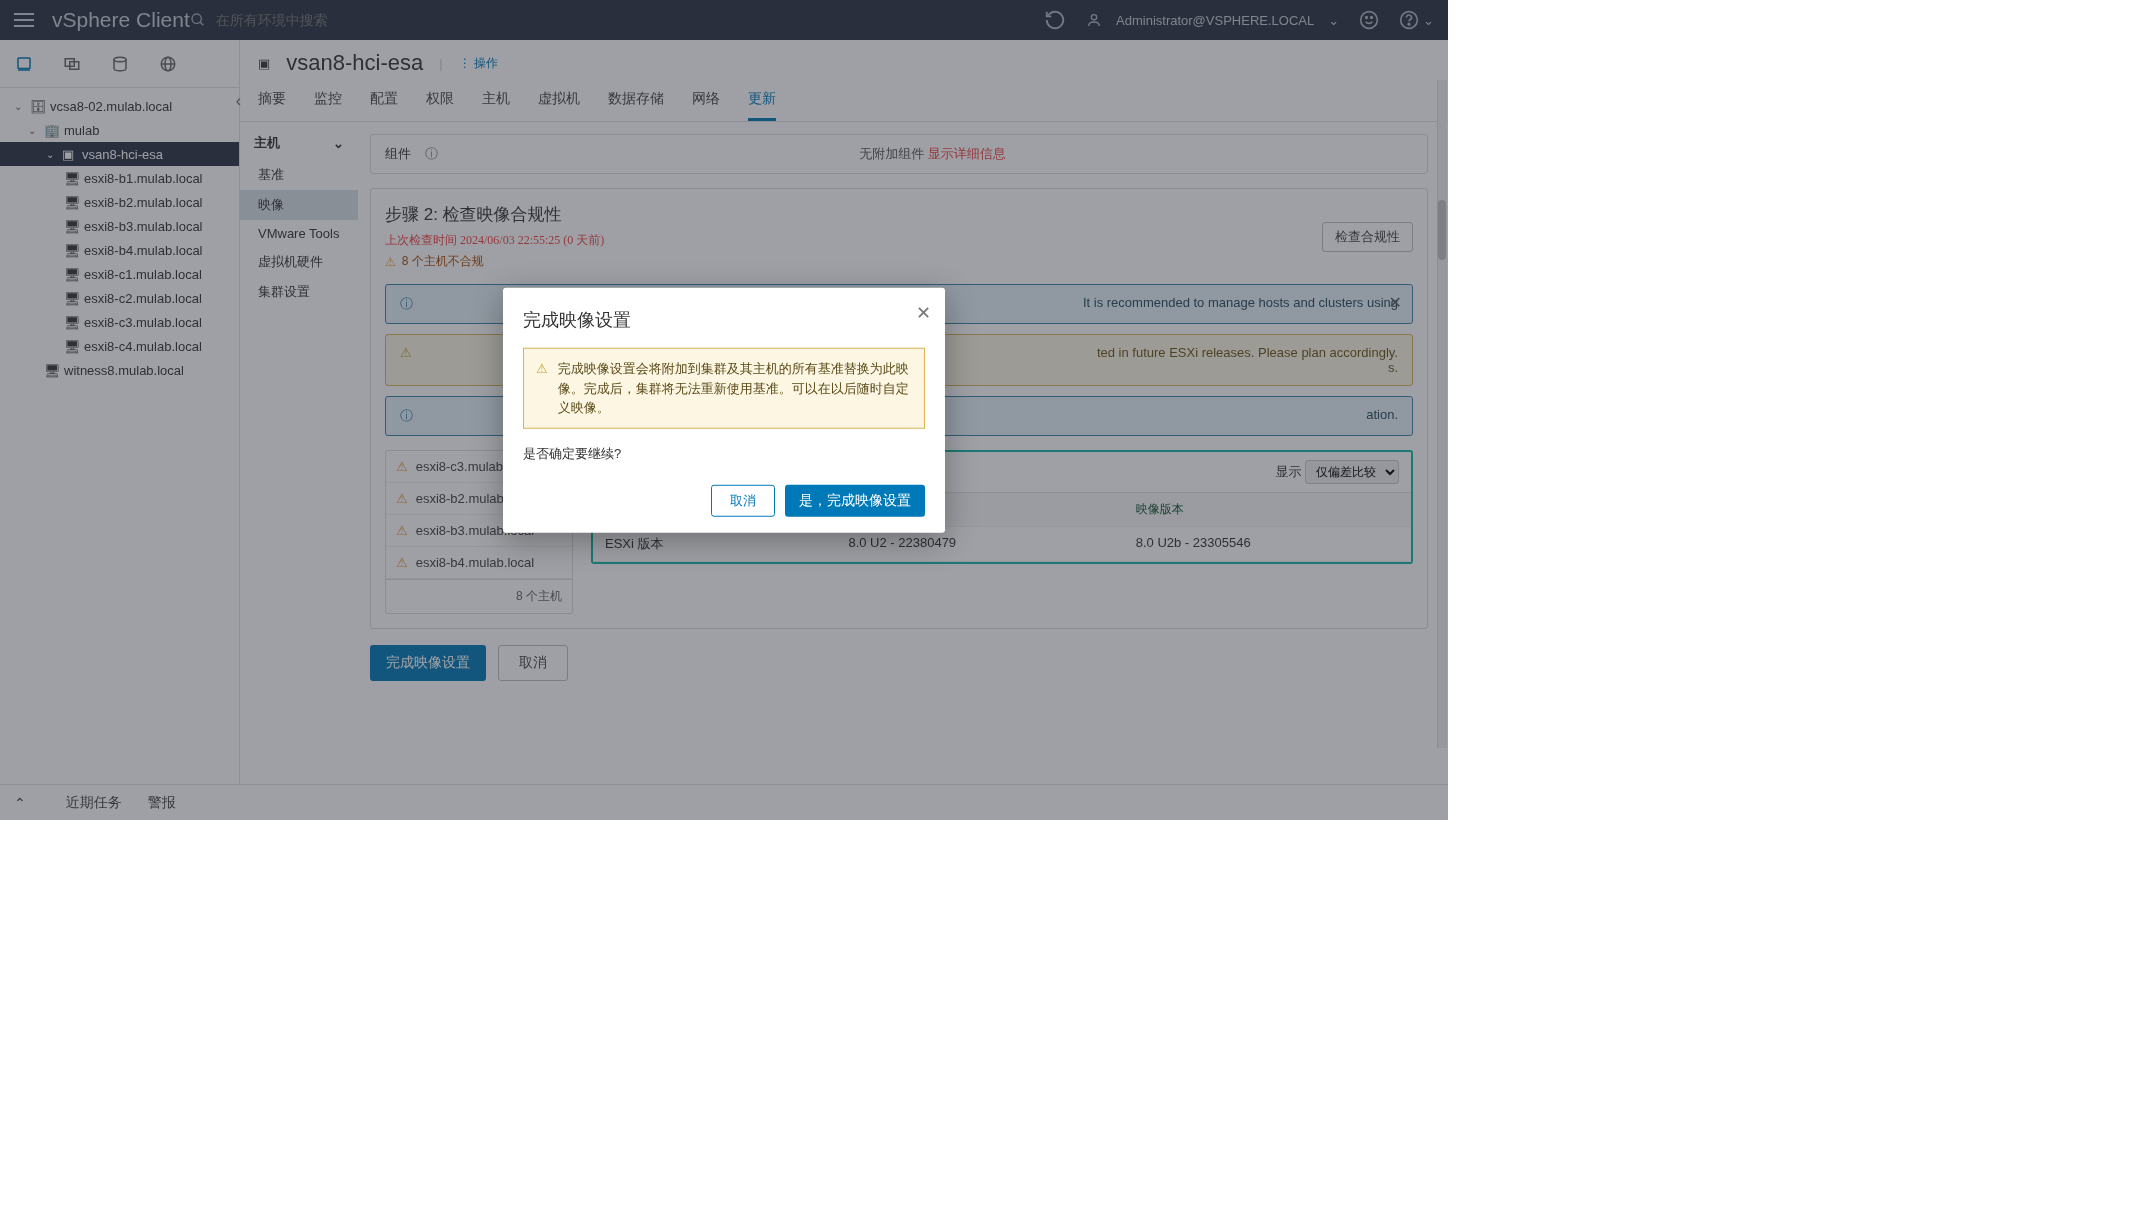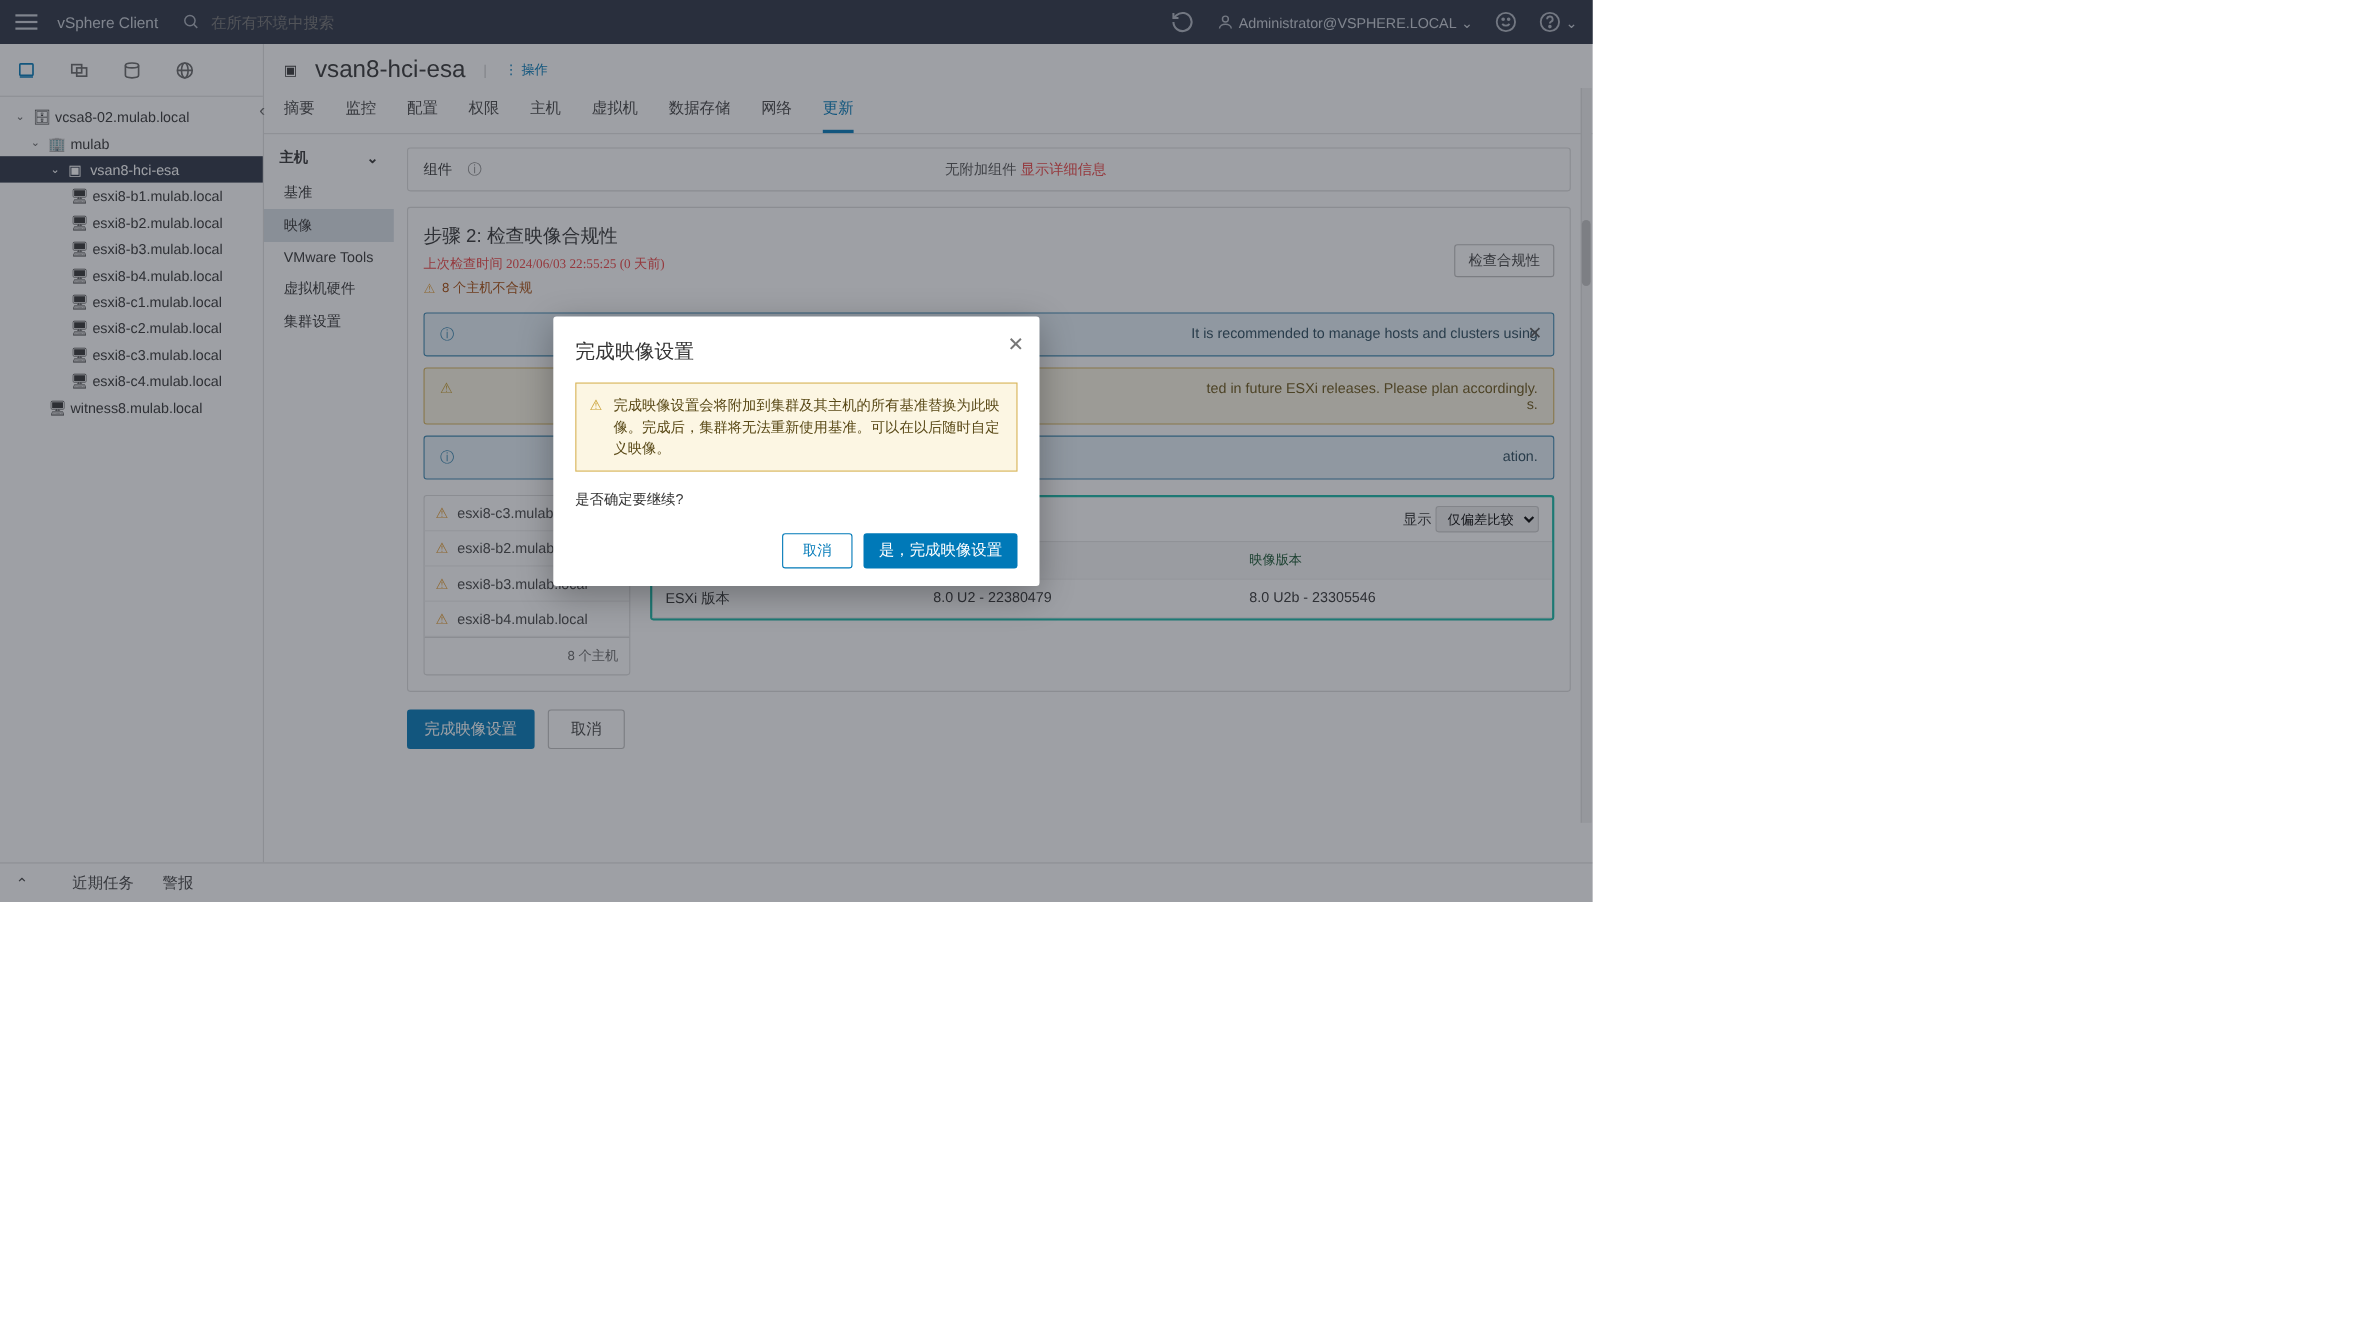--- a/index.html
+++ b/index.html
@@ -1,21 +1,21 @@
 <!DOCTYPE html>
 <html><head>
 <meta charset="utf-8">
 <style>
 * { box-sizing: border-box; margin: 0; padding: 0; }
 body { font-family: -apple-system, BlinkMacSystemFont, "Segoe UI", sans-serif; font-size: 13px; color: #333; background: #fff; width: 1448px; height: 820px; overflow: hidden; position: relative; }
 
 .topbar { height: 40px; background: #2a3242; display: flex; align-items: center; padding: 0 14px; color: #c8cdd5; }
 .hamburger { width: 20px; height: 14px; display: flex; flex-direction: column; justify-content: space-between; margin-right: 18px; cursor: pointer; }
 .hamburger span { height: 2px; background: #c8cdd5; }
-.brand { font-size: 14px; margin-right: 22px; }
+.brand { font-size: 21px; }
 .search-input { background: transparent; border: none; color: #aab0bb; font-size: 14px; width: 260px; outline: none; }
 .search-wrap { display: flex; align-items: center; }
 .search-icon { margin-right: 10px; }
 .topbar-right { margin-left: auto; display: flex; align-items: center; gap: 20px; }
 .refresh-icon, .smile-icon, .help-icon, .user-icon { opacity: .85; }
 
 .body-row { display: flex; height: calc(100% - 40px - 36px); position: relative; }
 .leftbar { width: 240px; border-right: 1px solid #e0e0e0; display: flex; flex-direction: column; position: relative; }
 .tabs-icons { height: 48px; display: flex; align-items: center; gap: 28px; padding: 0 14px; border-bottom: 1px solid #e0e0e0; }
 .tabs-icons .ic { width: 20px; height: 20px; display: flex; align-items: center; justify-content: center; }
@@ -113,21 +113,21 @@
         <circle cx="10" cy="10" r="7"></circle>
         <line x1="20" y1="20" x2="15" y2="15"></line>
       </svg>
     <input class="search-input" placeholder="在所有环境中搜索" style="">
   </div>
   <div class="topbar-right">
     <svg class="refresh-icon" width="22" height="22" viewBox="0 0 24 24" fill="none" stroke="#c8cdd5" stroke-width="2">
         <path d="M3 12a9 9 0 1 0 3-6.7L3 8"></path>
         <polyline points="3 3 3 8 8 8"></polyline>
       </svg>
-    <div style="display:flex;align-items:center;gap:4px;">
+    <div style="display:flex;align-items:center;gap:14px;">
       <svg class="user-icon" width="16" height="16" viewBox="0 0 24 24" fill="none" stroke="#c8cdd5" stroke-width="2">
           <circle cx="12" cy="8" r="4"></circle>
           <path d="M4 21c0-4 4-6 8-6s8 2 8 6"></path>
         </svg>
       <span>Administrator@VSPHERE.LOCAL</span>
       <span>⌄</span>
     </div>
     <svg class="smile-icon" width="20" height="20" viewBox="0 0 24 24" fill="none" stroke="#c8cdd5" stroke-width="2">
         <circle cx="12" cy="12" r="10"></circle>
         <path d="M8 14s1.5 2 4 2 4-2 4-2"></path>

